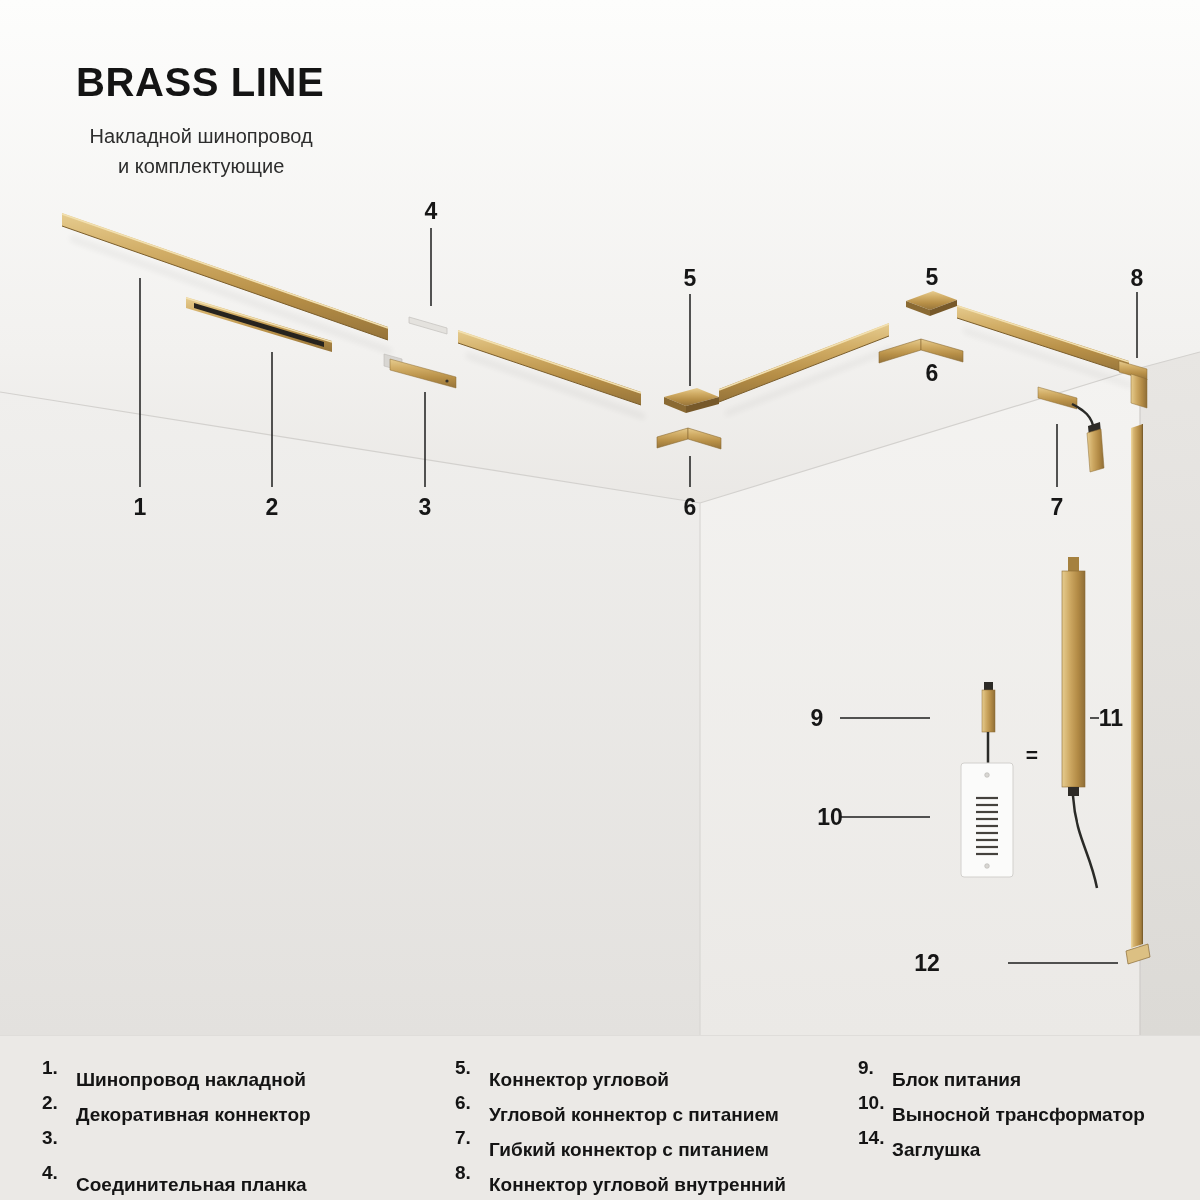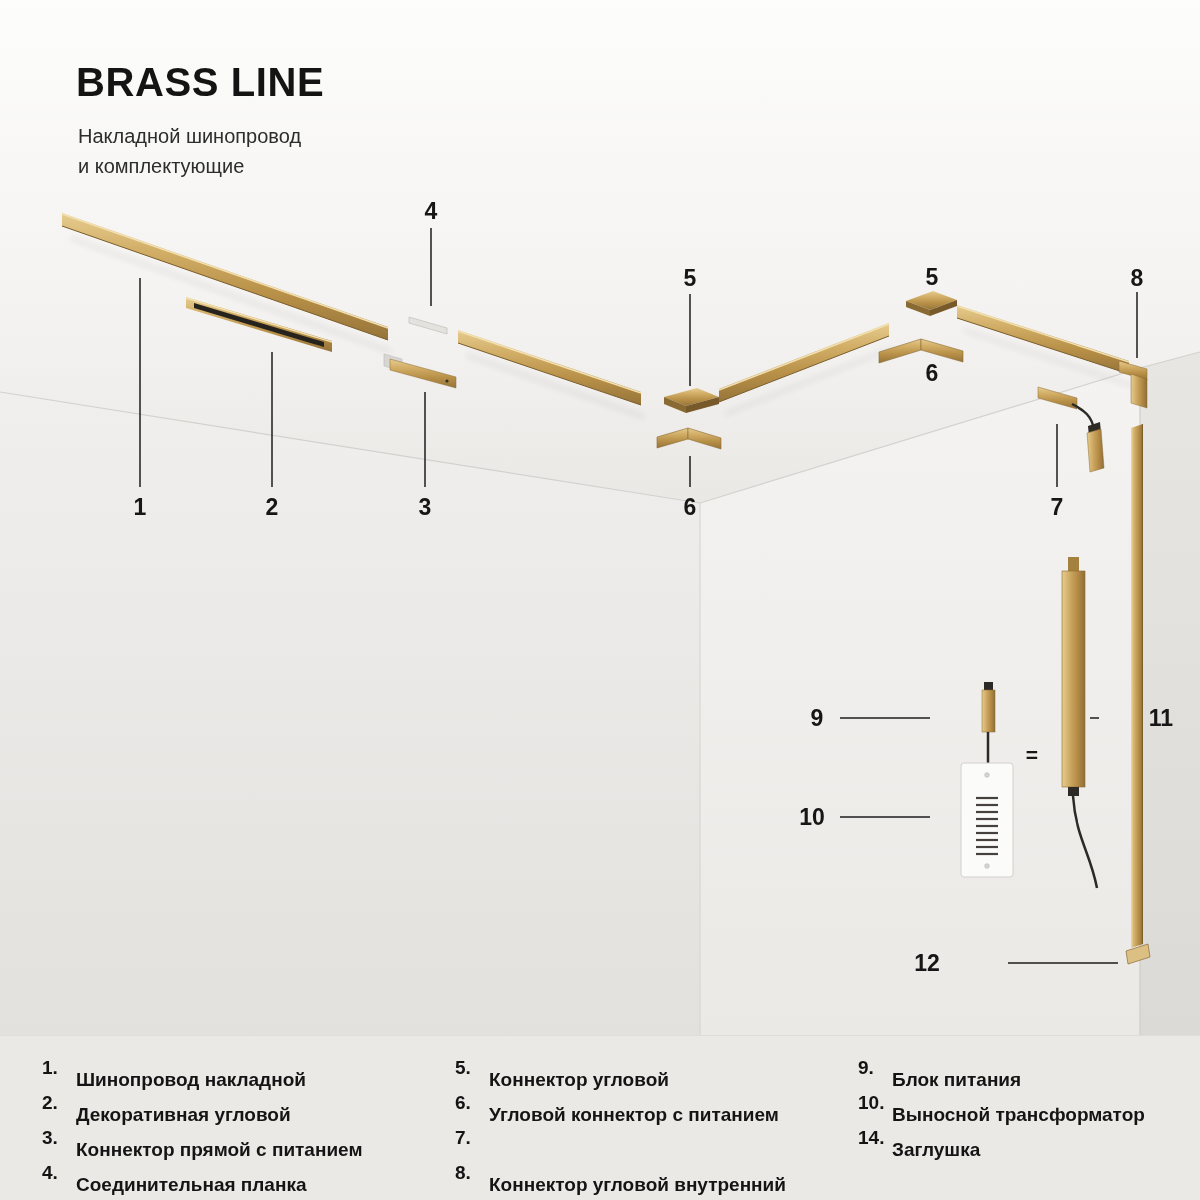--- a/index.html
+++ b/index.html
@@ -2,21 +2,21 @@
 <html><head>
 <meta charset="utf-8">
 <style>
   html,body{margin:0;padding:0;background:#e8e7e5;}
   .page{position:relative;width:1200px;height:1200px;overflow:hidden;
         font-family:"Liberation Sans",sans-serif;background:#efeeec;}
   .scene{position:absolute;top:0;left:0;width:1200px;height:1035px;}
   .scene svg{position:absolute;top:0;left:0;display:block;}
   .header{position:absolute;top:60px;left:76px;}
   .title{margin:0;font-size:40px;font-weight:800;letter-spacing:.6px;color:#141414;}
-  .subtitle{margin:16px 0 0 2px;font-size:20px;line-height:30px;color:#2d2d2d;font-weight:400;}
+  .subtitle{margin:16px 0 0 2px;font-size:20px;line-height:30px;color:#2d2d2d;font-weight:400;text-align:center;}
   .callout{position:absolute;transform:translate(-50%,-50%);
            font-size:23px;font-weight:700;color:#161616;white-space:nowrap;}
   .equals{font-size:21px;}
   .legend{position:absolute;left:0;top:1035px;width:1200px;height:165px;
           background:#ebe9e6;border-top:1px solid rgba(0,0,0,.05);}
   .legend-col{position:absolute;top:14px;}
   .col-1{left:42px}.col-2{left:455px}.col-3{left:858px}
   .legend-item{display:flex;align-items:center;height:35px;font-size:19px;
                font-weight:700;color:#141414;}
   .legend-num{width:34px;flex:none;}
@@ -222,56 +222,56 @@
     <div class="callout" style="left:272px;top:507px">2</div>
     <div class="callout" style="left:425px;top:507px">3</div>
     <div class="callout" style="left:431px;top:211px">4</div>
     <div class="callout" style="left:690px;top:278px">5</div>
     <div class="callout" style="left:690px;top:507px">6</div>
     <div class="callout" style="left:932px;top:277px">5</div>
     <div class="callout" style="left:932px;top:373px">6</div>
     <div class="callout" style="left:1057px;top:507px">7</div>
     <div class="callout" style="left:1137px;top:278px">8</div>
     <div class="callout" style="left:817px;top:718px">9</div>
-    <div class="callout" style="left:812px;top:817px">10</div>
-    <div class="callout" style="left:1161px;top:718px">11</div>
+    <div class="callout" style="left:830px;top:817px">10</div>
+    <div class="callout" style="left:1111px;top:718px">11</div>
     <div class="callout" style="left:927px;top:963px">12</div>
     <div class="callout equals" style="left:1032px;top:755px">=</div>
   </div>
 
   <div class="legend">
     <div class="legend-col col-1">
       <div class="legend-item">
         <span class="legend-num">1.</span>
         <span class="legend-label">Шинопровод накладной</span>
       </div>
       <div class="legend-item">
         <span class="legend-num">2.</span>
-        <span class="legend-label">Декоративная угловой</span>
+        <span class="legend-label">Декоративная коннектор</span>
       </div>
       <div class="legend-item">
         <span class="legend-num">3.</span>
-        <span class="legend-label">Коннектор прямой с питанием</span>
       </div>
       <div class="legend-item">
         <span class="legend-num">4.</span>
         <span class="legend-label">Соединительная планка</span>
       </div>
     </div>
     <div class="legend-col col-2">
       <div class="legend-item">
         <span class="legend-num">5.</span>
         <span class="legend-label">Коннектор угловой</span>
       </div>
       <div class="legend-item">
         <span class="legend-num">6.</span>
         <span class="legend-label">Угловой коннектор с питанием</span>
       </div>
       <div class="legend-item">
         <span class="legend-num">7.</span>
+        <span class="legend-label">Гибкий коннектор с питанием</span>
       </div>
       <div class="legend-item">
         <span class="legend-num">8.</span>
         <span class="legend-label">Коннектор угловой внутренний</span>
       </div>
     </div>
     <div class="legend-col col-3">
       <div class="legend-item">
         <span class="legend-num">9.</span>
         <span class="legend-label">Блок питания</span>

